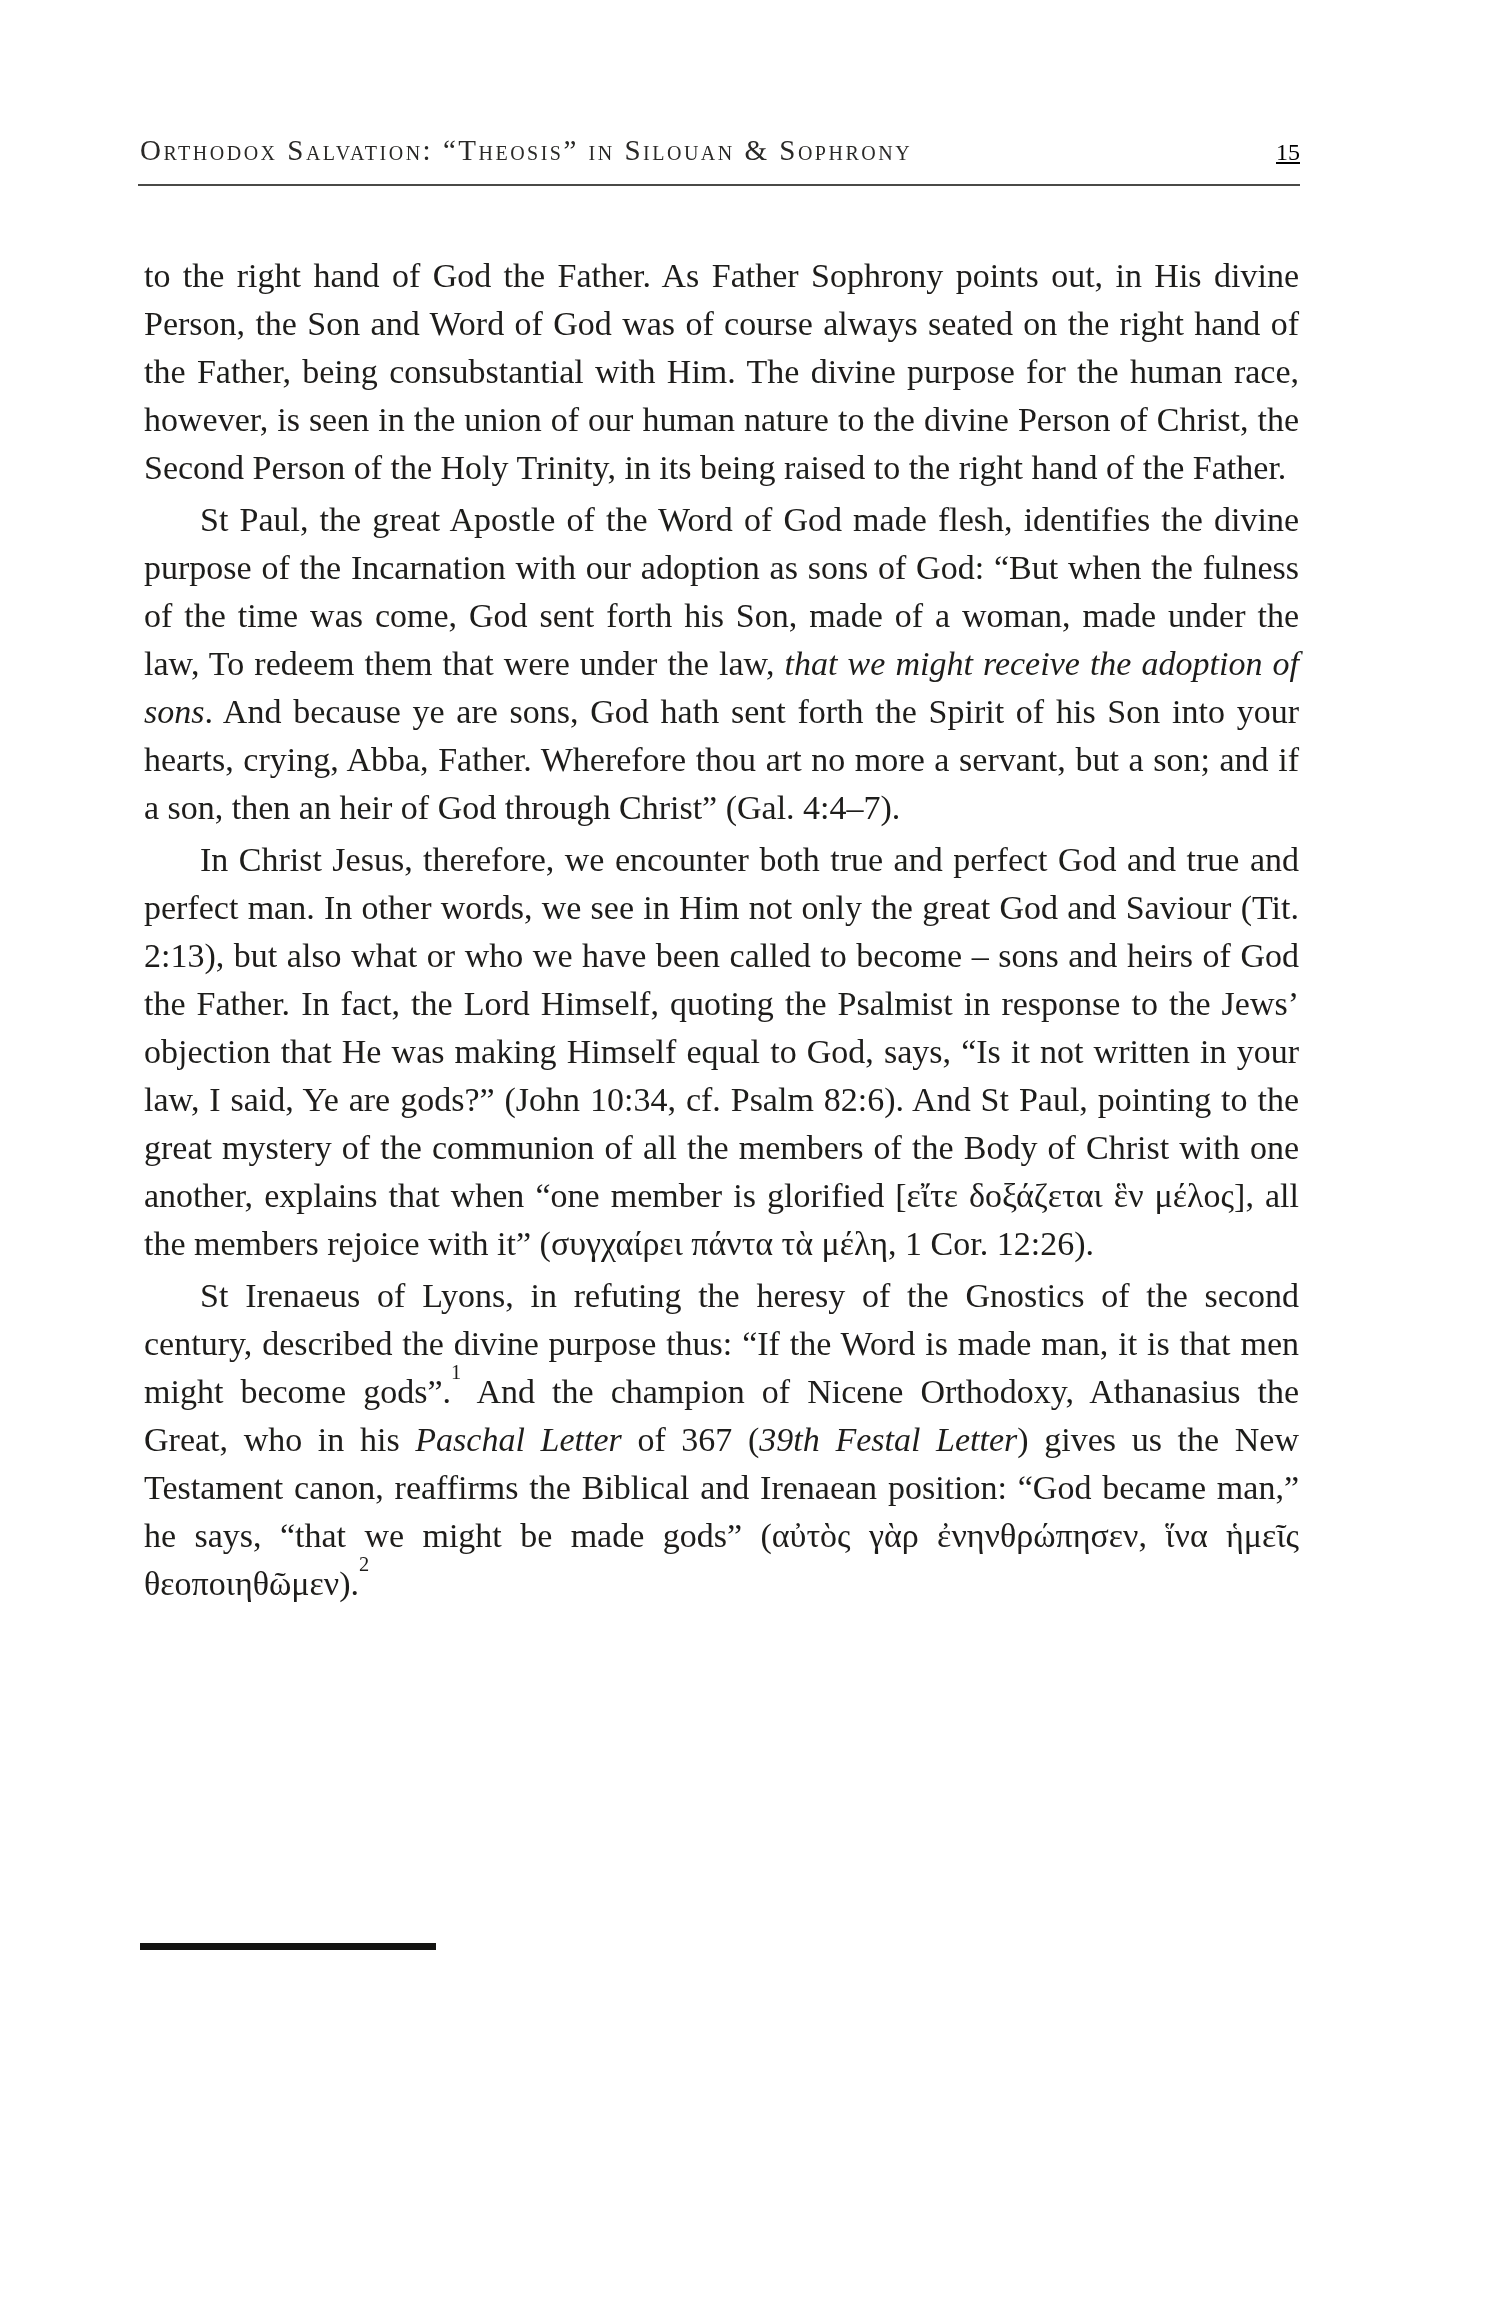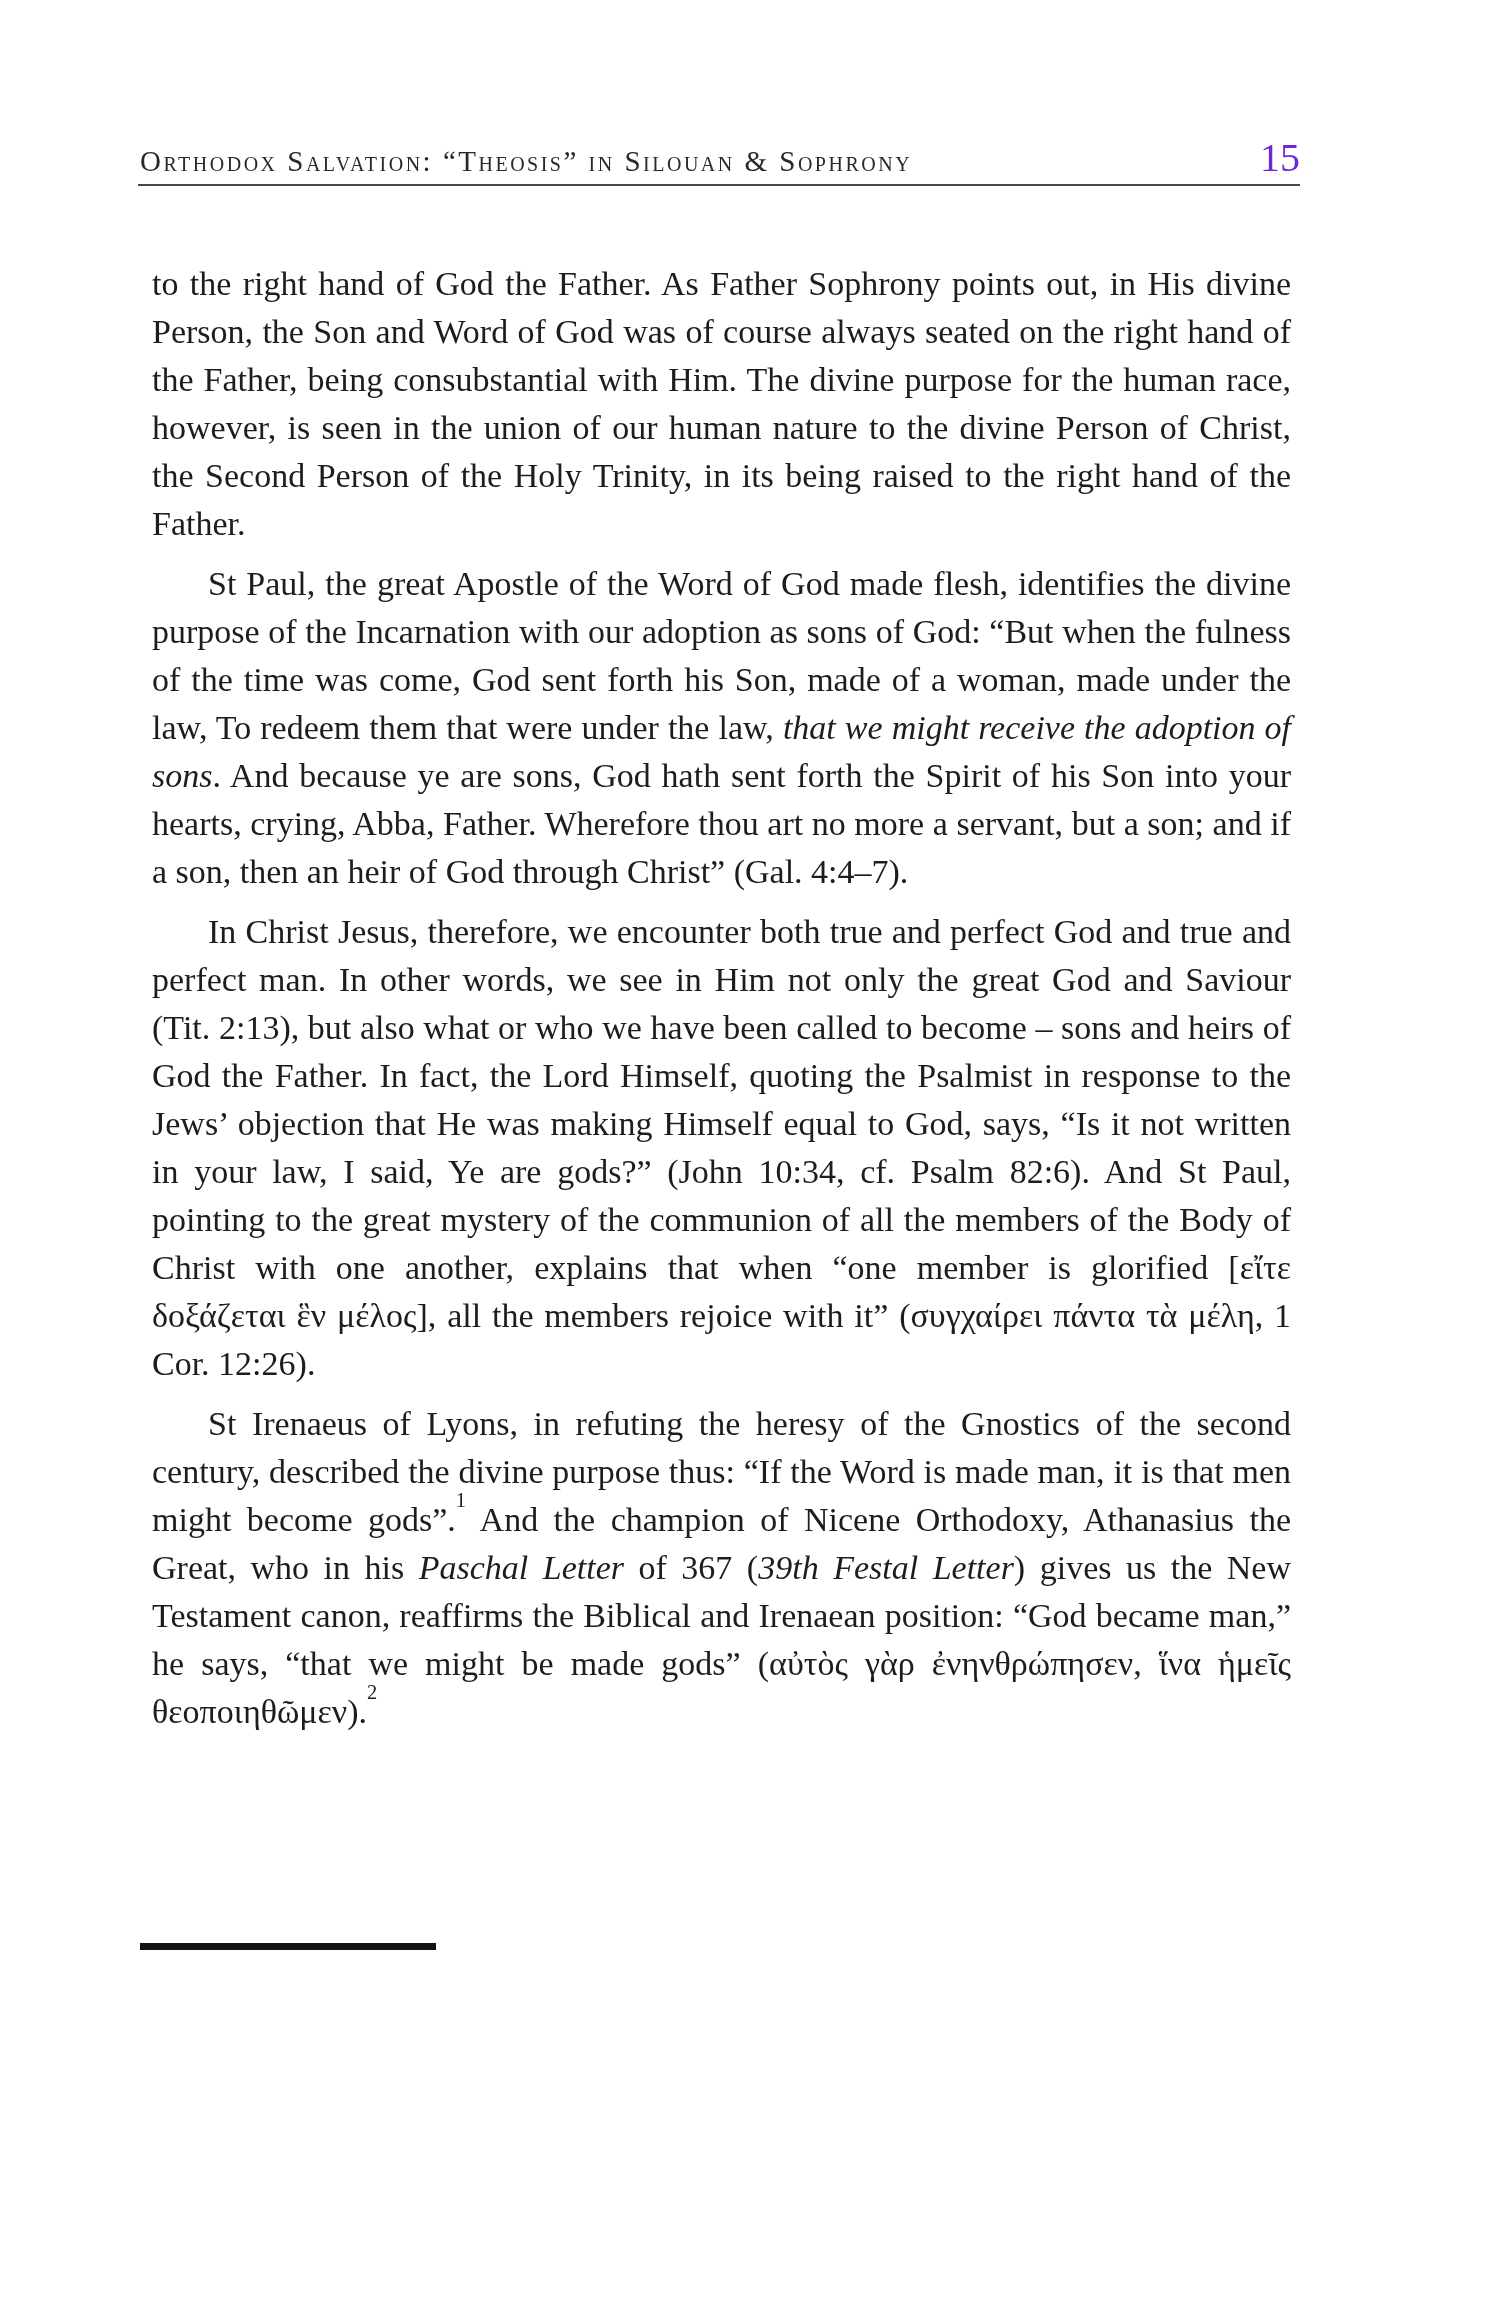--- a/index.html
+++ b/index.html
@@ -26,43 +26,44 @@
     align-items: baseline;
   }
   .running-title {
     font-variant: small-caps;
     letter-spacing: 2.5px;
     font-size: 29px;
     color: #2a2927;
     white-space: nowrap;
   }
   .page-number {
-    font-size: 40px;
-    color: #6d28d9;
+    font-size: 24px;
+    color: #000000;
+    text-decoration: underline;
   }
   .header-rule {
     position: absolute;
     left: 138px;
     width: 1162px;
     top: 184px;
     height: 2px;
     background: #4a4a47;
   }
   .body-text {
     position: absolute;
     left: 140px;
     width: 1163px;
     top: 248px;
     font-size: 34px;
     line-height: 48px;
     text-align: justify;
     text-justify: inter-word;
   }
   .body-text p {
-    margin: 12px;
+    margin: 4px;
   }
   .body-text p.indent {
     text-indent: 56px;
   }
   .it {
     font-style: italic;
   }
   .fnref {
     font-size: 60%;
     line-height: 0;

